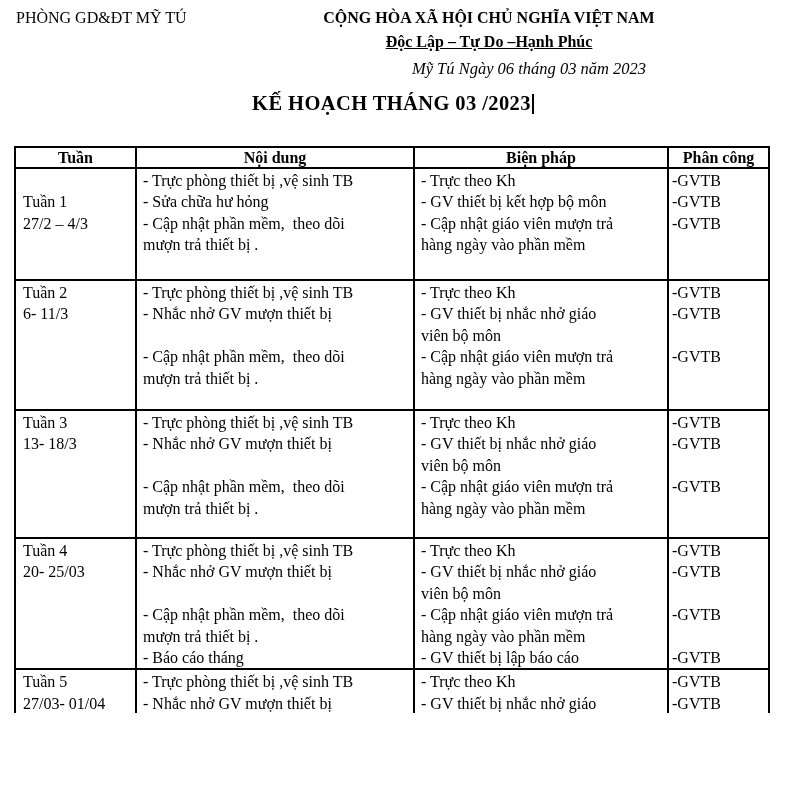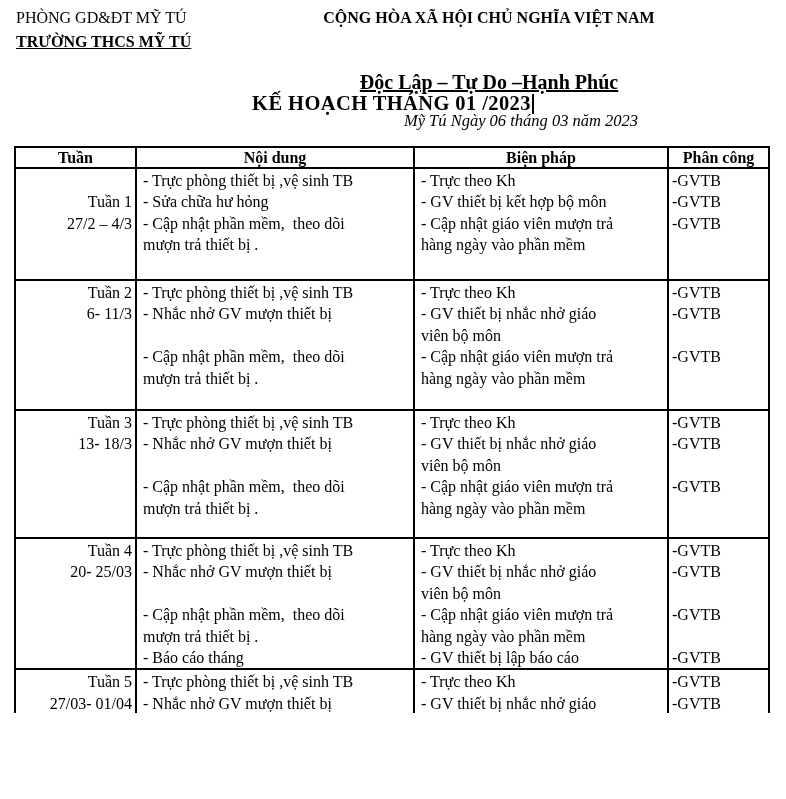--- a/index.html
+++ b/index.html
@@ -6,55 +6,54 @@
   .page{
     position:relative;width:786px;height:713px;background:#fff;
     font-family:"Liberation Serif","DejaVu Serif",serif;color:#000;overflow:hidden;
   }
   .bold{font-weight:bold;}
   .underline{text-decoration:underline;}
   .italic{font-style:italic;}
 
   .header-left{position:absolute;left:16px;top:6px;font-size:16px;line-height:24px;white-space:nowrap;}
   .header-center{position:absolute;left:288px;top:6px;width:402px;text-align:center;font-size:16px;line-height:24px;}
-  .header-center .motto{font-size:20px;margin-top:40px;}
-  .header-center .date{position:relative;left:32px;font-size:16.5px;margin-top:15px;}
+  .header-center .motto{font-size:16px;}
+  .header-center .date{position:relative;left:40px;font-size:16.5px;margin-top:3px;}
 
   .title-row{position:absolute;top:92px;left:0;width:100%;text-align:center;white-space:nowrap;}
   .doc-title{font-size:20.5px;font-weight:bold;letter-spacing:.4px;}
   .caret{display:inline-block;width:2px;height:20px;background:#000;vertical-align:-4px;margin-left:1px;}
 
   table.plan{
     position:absolute;left:14px;top:146px;width:754px;
     border-collapse:collapse;table-layout:fixed;
   }
   .plan th,.plan td{border:2px solid #000;font-size:16px;vertical-align:top;overflow:hidden;}
   .plan th{font-weight:bold;text-align:center;height:19px;line-height:19px;padding:0;}
   .plan td{line-height:21.4px;padding:1px 3px 0 6px;white-space:pre-wrap;}
-  .plan td.week{padding-left:7px;text-align:right;}
+  .plan td.week{padding-left:7px;}
   .plan td.assign{padding-left:3px;}
 </style>
 </head>
 <body>
 
 <div class="page">
 
   <div class="header-left">
     <div>PHÒNG GD&amp;ĐT MỸ TÚ</div>
-    <div class="bold underline">TRƯỜNG THCS MỸ TÚ</div>
   </div>
 
   <div class="header-center">
     <div class="bold">CỘNG HÒA XÃ HỘI CHỦ NGHĨA VIỆT NAM</div>
     <div class="bold underline motto">Độc Lập – Tự Do –Hạnh Phúc</div>
     <div class="italic date">Mỹ Tú Ngày 06 tháng 03 năm 2023</div>
   </div>
 
   <div class="title-row">
-    <span class="doc-title">KẾ HOẠCH THÁNG 01 /2023</span><span class="caret"></span>
+    <span class="doc-title">KẾ HOẠCH THÁNG 03 /2023</span><span class="caret"></span>
   </div>
 
   <table class="plan">
     <colgroup>
       <col style="width:121px">
       <col style="width:278px">
       <col style="width:254px">
       <col style="width:101px">
     </colgroup>
     <thead>

